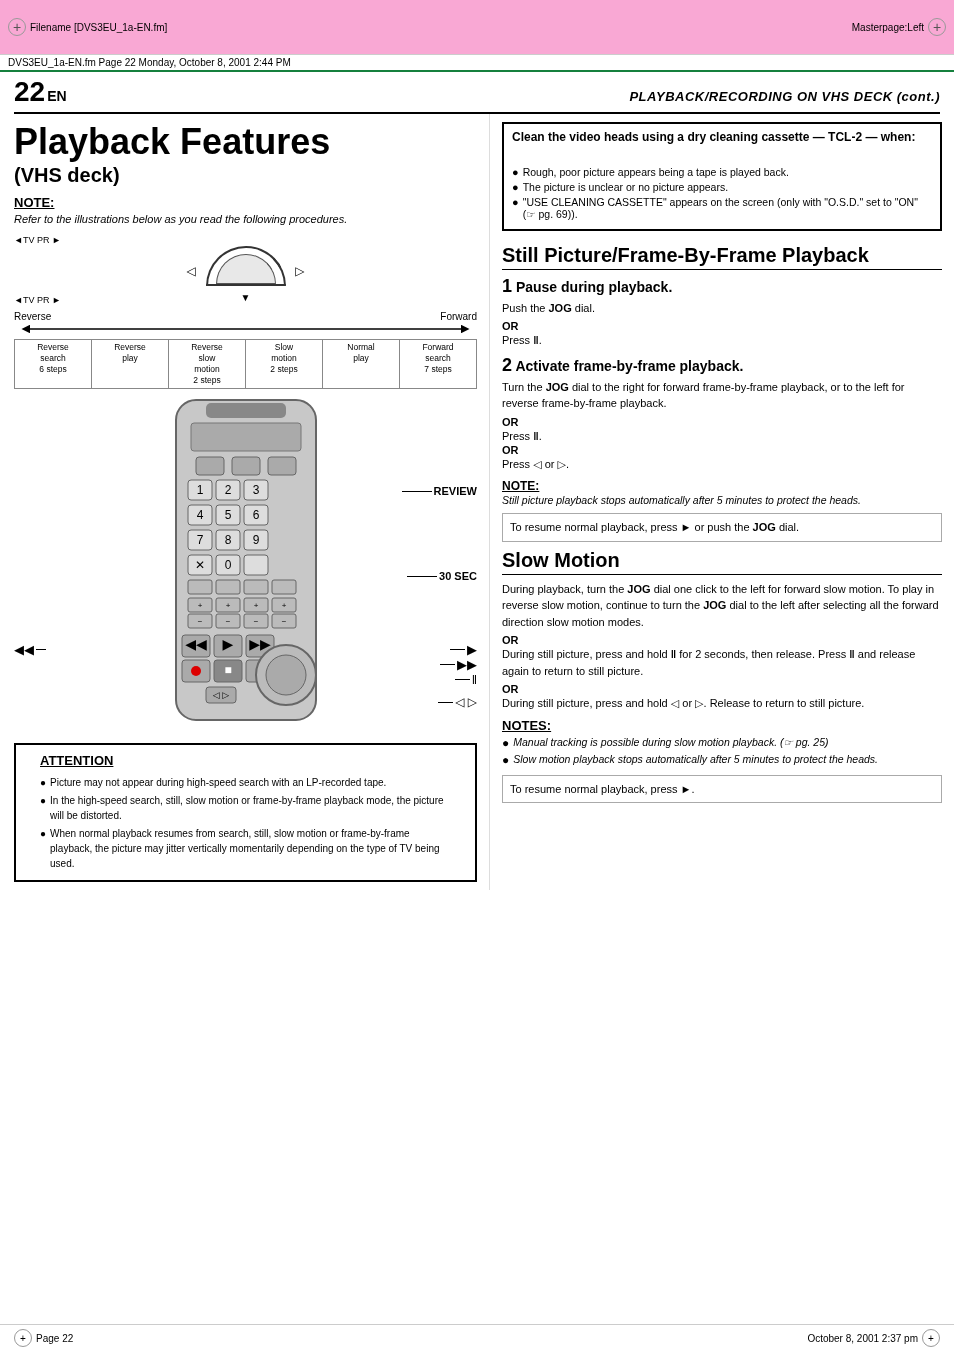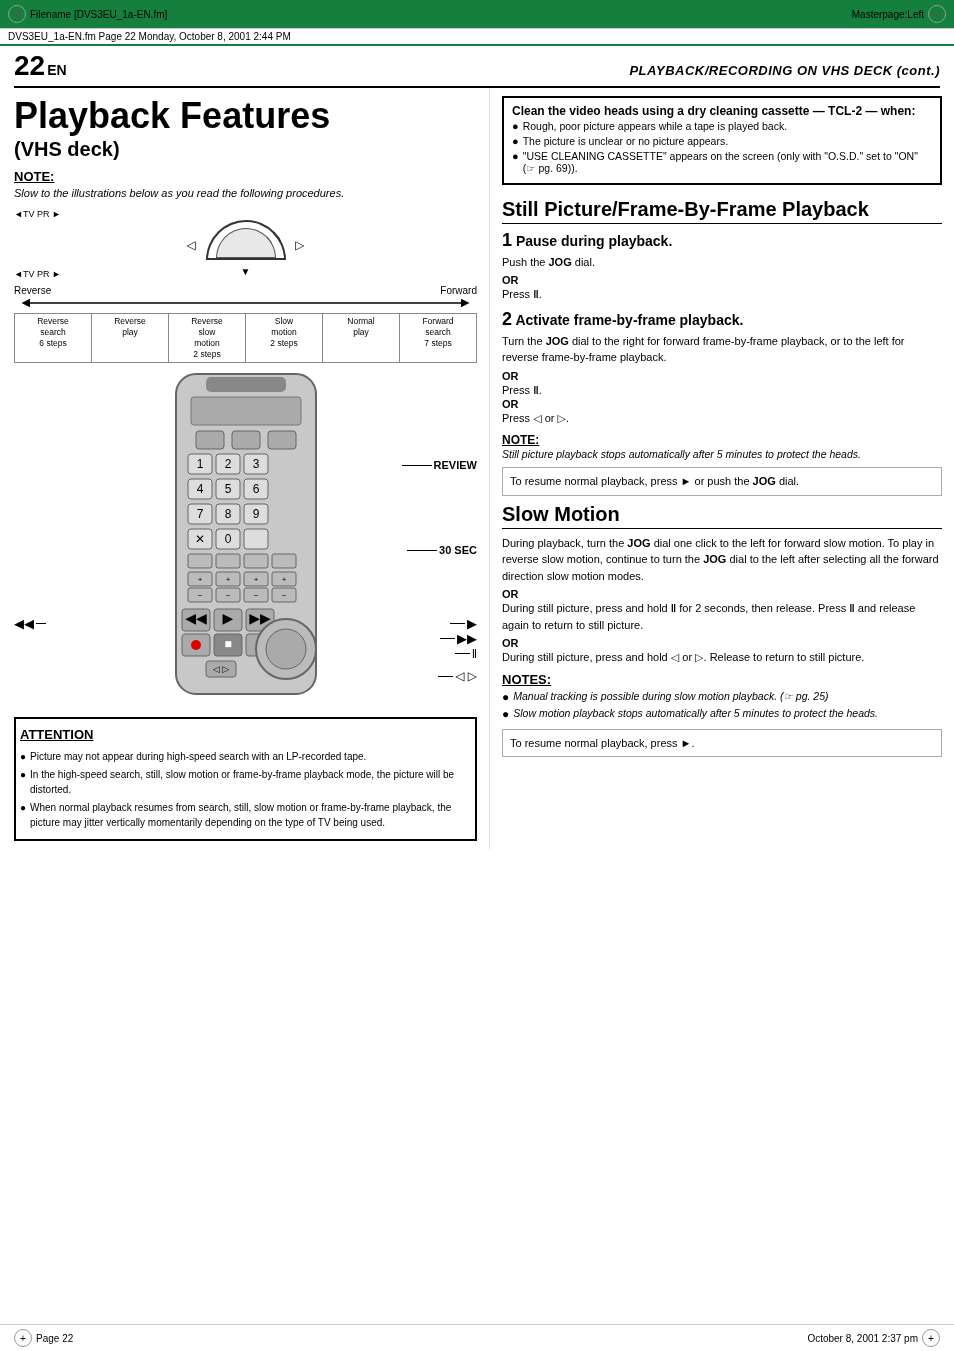--- a/index.html
+++ b/index.html
@@ -12,23 +12,23 @@
       color: #000;
       position: relative;
     }
 
     
     .top-bar {
       display: flex;
       justify-content: space-between;
       align-items: center;
       border-bottom: 1px solid #ccc;
-      padding: 5px 8px;
+      padding: 18px 8px;
       font-size: 10px;
-      background: #15803d;
+      background: #f9a8d4;
     }
     .top-bar-left, .top-bar-right {
       display: flex;
       align-items: center;
       gap: 4px;
     }
     .crosshair {
       width: 18px; height: 18px;
       border: 1px solid #999;
       border-radius: 50%;
@@ -136,21 +136,21 @@
       border-right: 1px solid #888;
       padding: 2px 3px;
       text-align: center;
       line-height: 1.3;
     }
     .speed-cell:last-child { border-right: none; }
 
     
     .attention-box {
       border: 2px solid #000;
-      padding: 6px 4px;
+      padding: 6px 24px;
       margin-top: 8px;
       font-size: 10px;
       line-height: 1.5;
     }
     .attention-title {
       font-size: 13px;
       font-weight: bold;
       text-decoration: underline;
       margin-bottom: 4px;
     }
@@ -166,21 +166,21 @@
     
     .cleaning-box {
       border: 2px solid #000;
       padding: 6px 8px;
       margin-bottom: 12px;
       font-size: 11px;
     }
     .cleaning-title {
       font-size: 12px;
       font-weight: bold;
-      margin-bottom: 0;
+      margin-bottom: 20px;
       line-height: 1.3;
     }
 
     .section-title {
       font-size: 20px;
       font-weight: bold;
       margin-bottom: 6px;
       line-height: 1.2;
       border-bottom: 1px solid #000;
       padding-bottom: 2px;
@@ -265,21 +265,21 @@
 </div>
 
 <div class="main-content">
 
   <div class="left-col">
 
     <h1 class="main-title">Playback Features</h1>
     <h2 class="main-subtitle">(VHS deck)</h2>
 
     <div class="note-label">NOTE:</div>
-    <p class="note-text">Slow to the illustrations below as you read the following procedures.</p>
+    <p class="note-text">Refer to the illustrations below as you read the following procedures.</p>
 
     <div class="jog-container">
       <div style="font-size:9px;margin-bottom:1px;">◄TV PR ►</div>
 
       <div style="position:relative;width:90px;height:45px;margin:0 auto;">
 
         <div style="width:80px;height:40px;border:2px solid #333;border-radius:40px 40px 0 0;margin:0 auto;position:relative;overflow:hidden;">
 
           <div style="position:absolute;bottom:0;left:50%;transform:translateX(-50%);width:60px;height:30px;border:1px solid #555;border-radius:30px 30px 0 0;background:#e8e8e8;"></div>
         </div>
@@ -463,21 +463,21 @@
     </div>
 
   </div>
 
   <div class="right-col">
 
     <div class="cleaning-box">
       <div class="cleaning-title">Clean the video heads using a dry cleaning cassette — TCL-2 — when:</div>
       <div class="bullet-item">
         <span class="bullet-dot">●</span>
-        <span style="font-size:10.5px;">Rough, poor picture appears while a tape is played back.</span>
+        <span style="font-size:10.5px;">Rough, poor picture appears being a tape is played back.</span>
       </div>
       <div class="bullet-item">
         <span class="bullet-dot">●</span>
         <span style="font-size:10.5px;">The picture is unclear or no picture appears.</span>
       </div>
       <div class="bullet-item">
         <span class="bullet-dot">●</span>
         <span style="font-size:10.5px;">"USE CLEANING CASSETTE" appears on the screen (only with "O.S.D." set to "ON" (☞ pg. 69)).</span>
       </div>
     </div>

